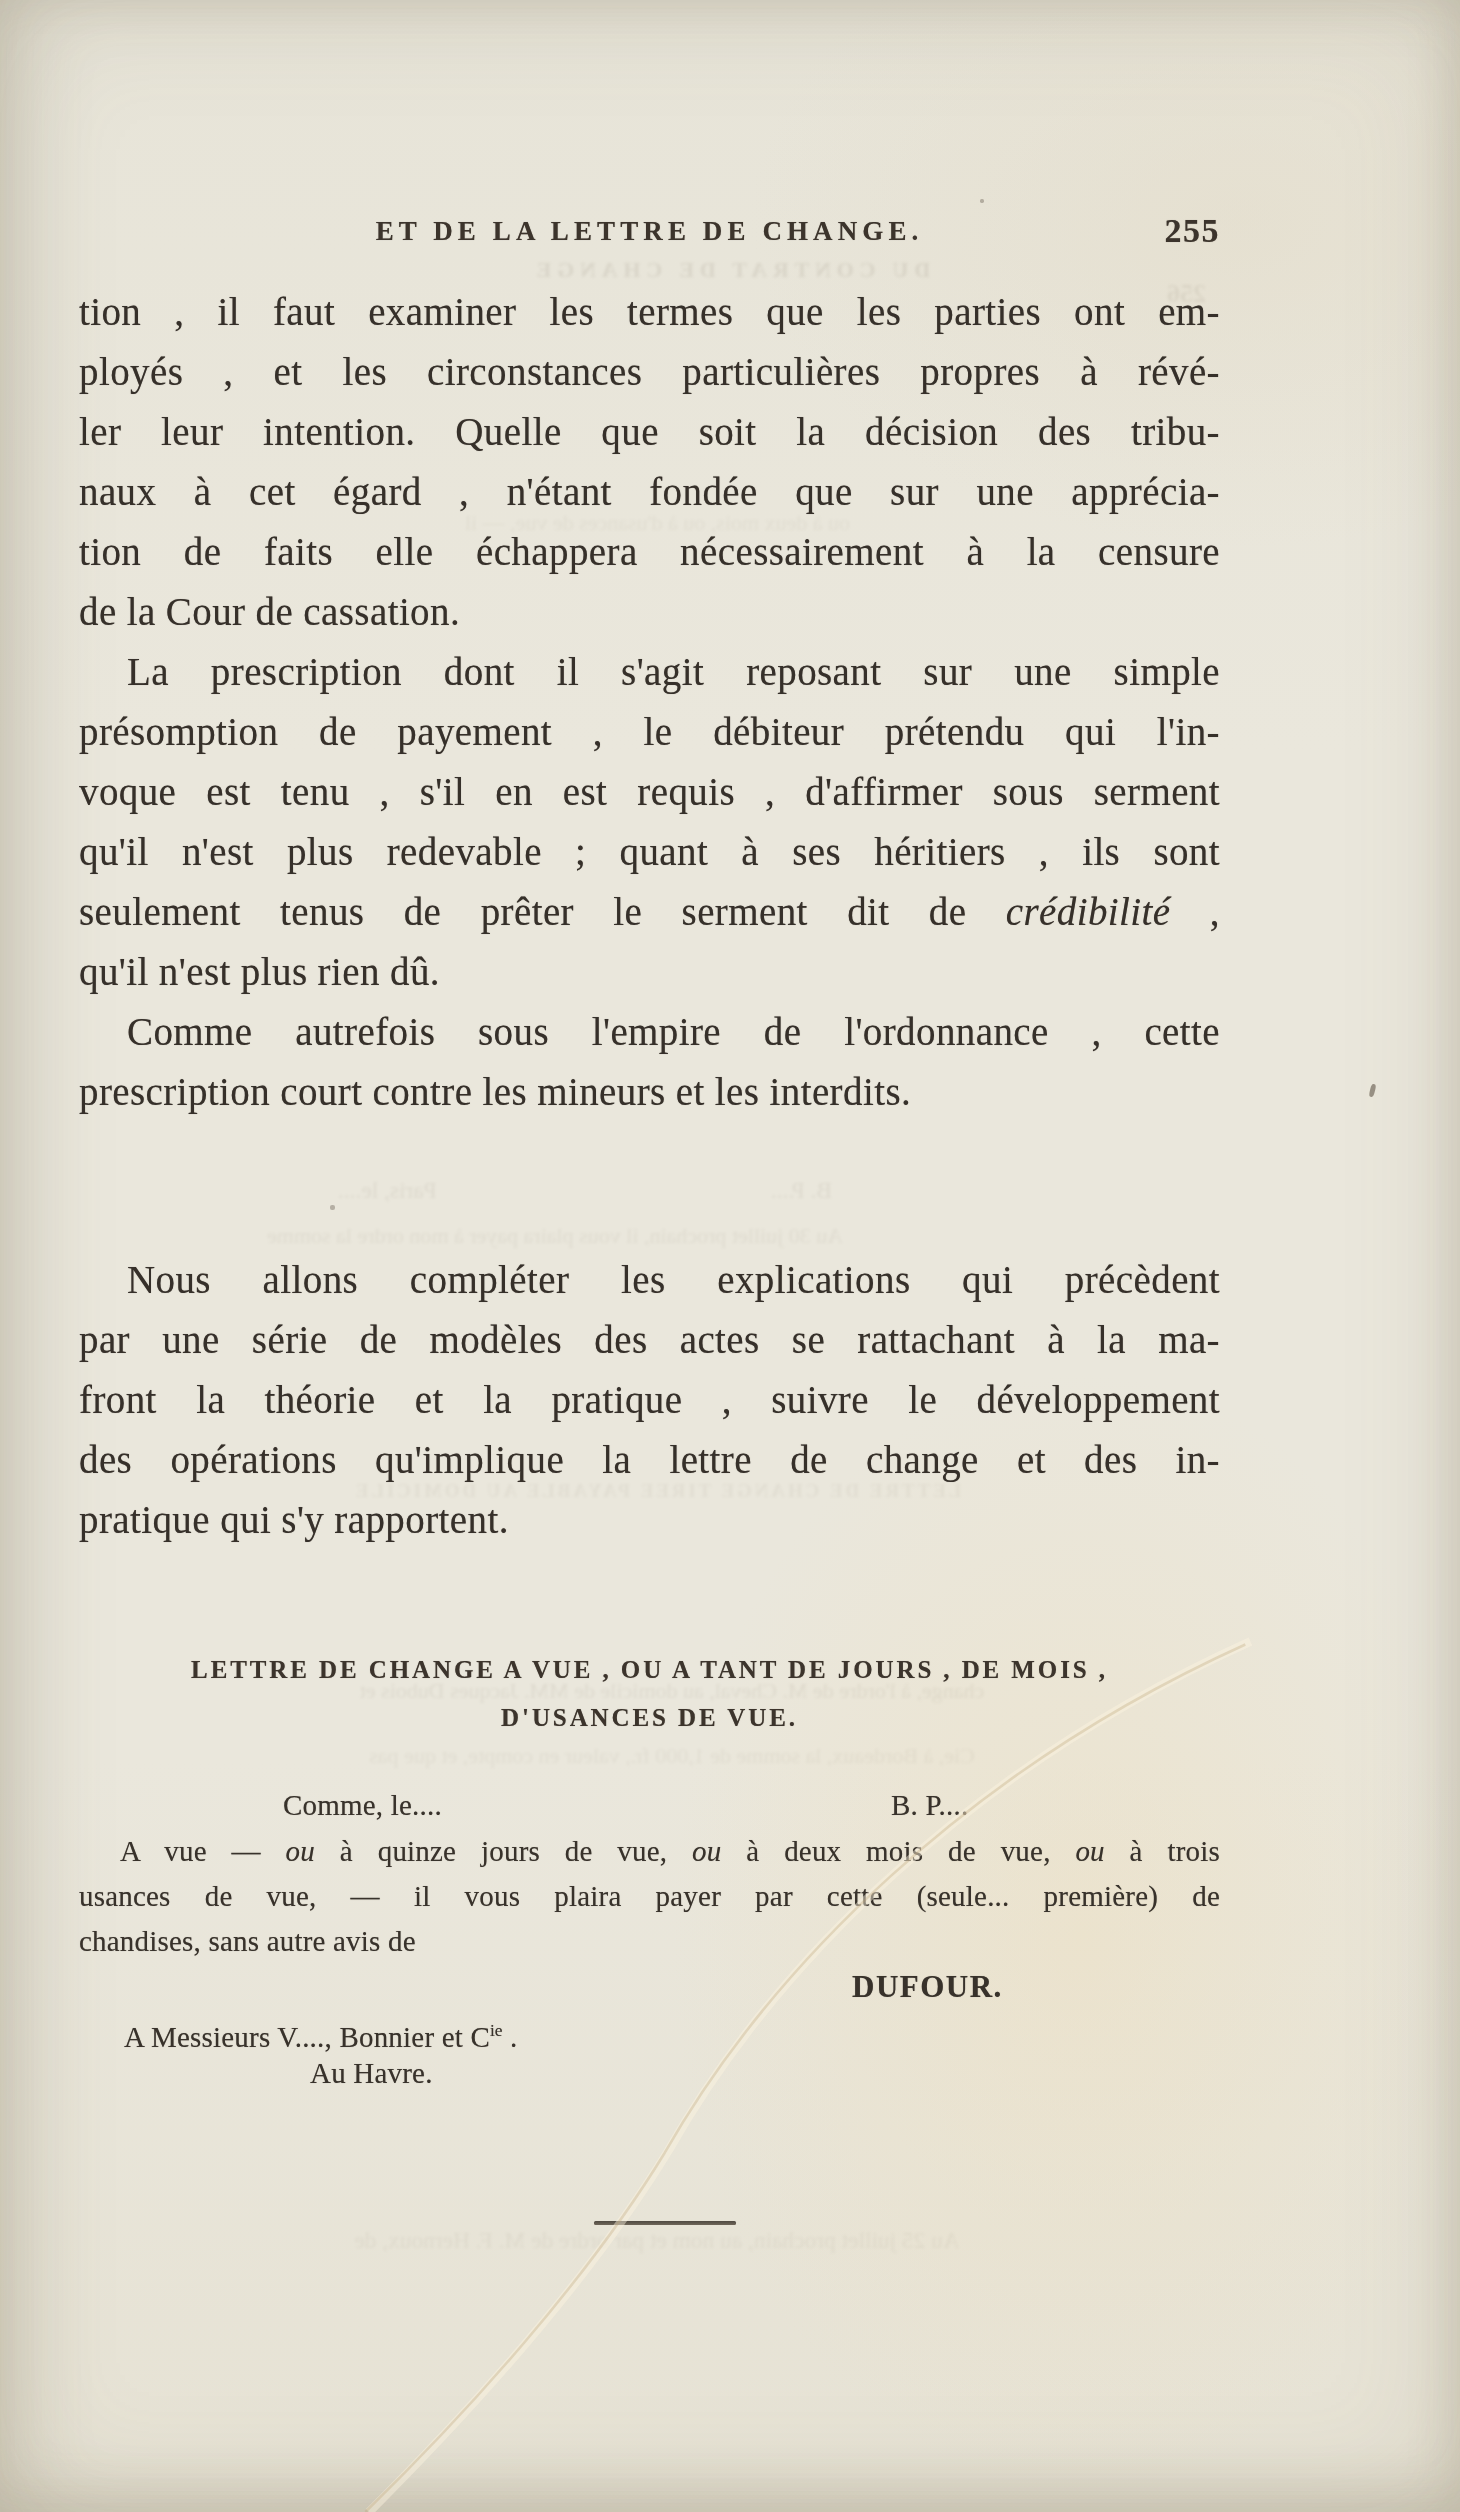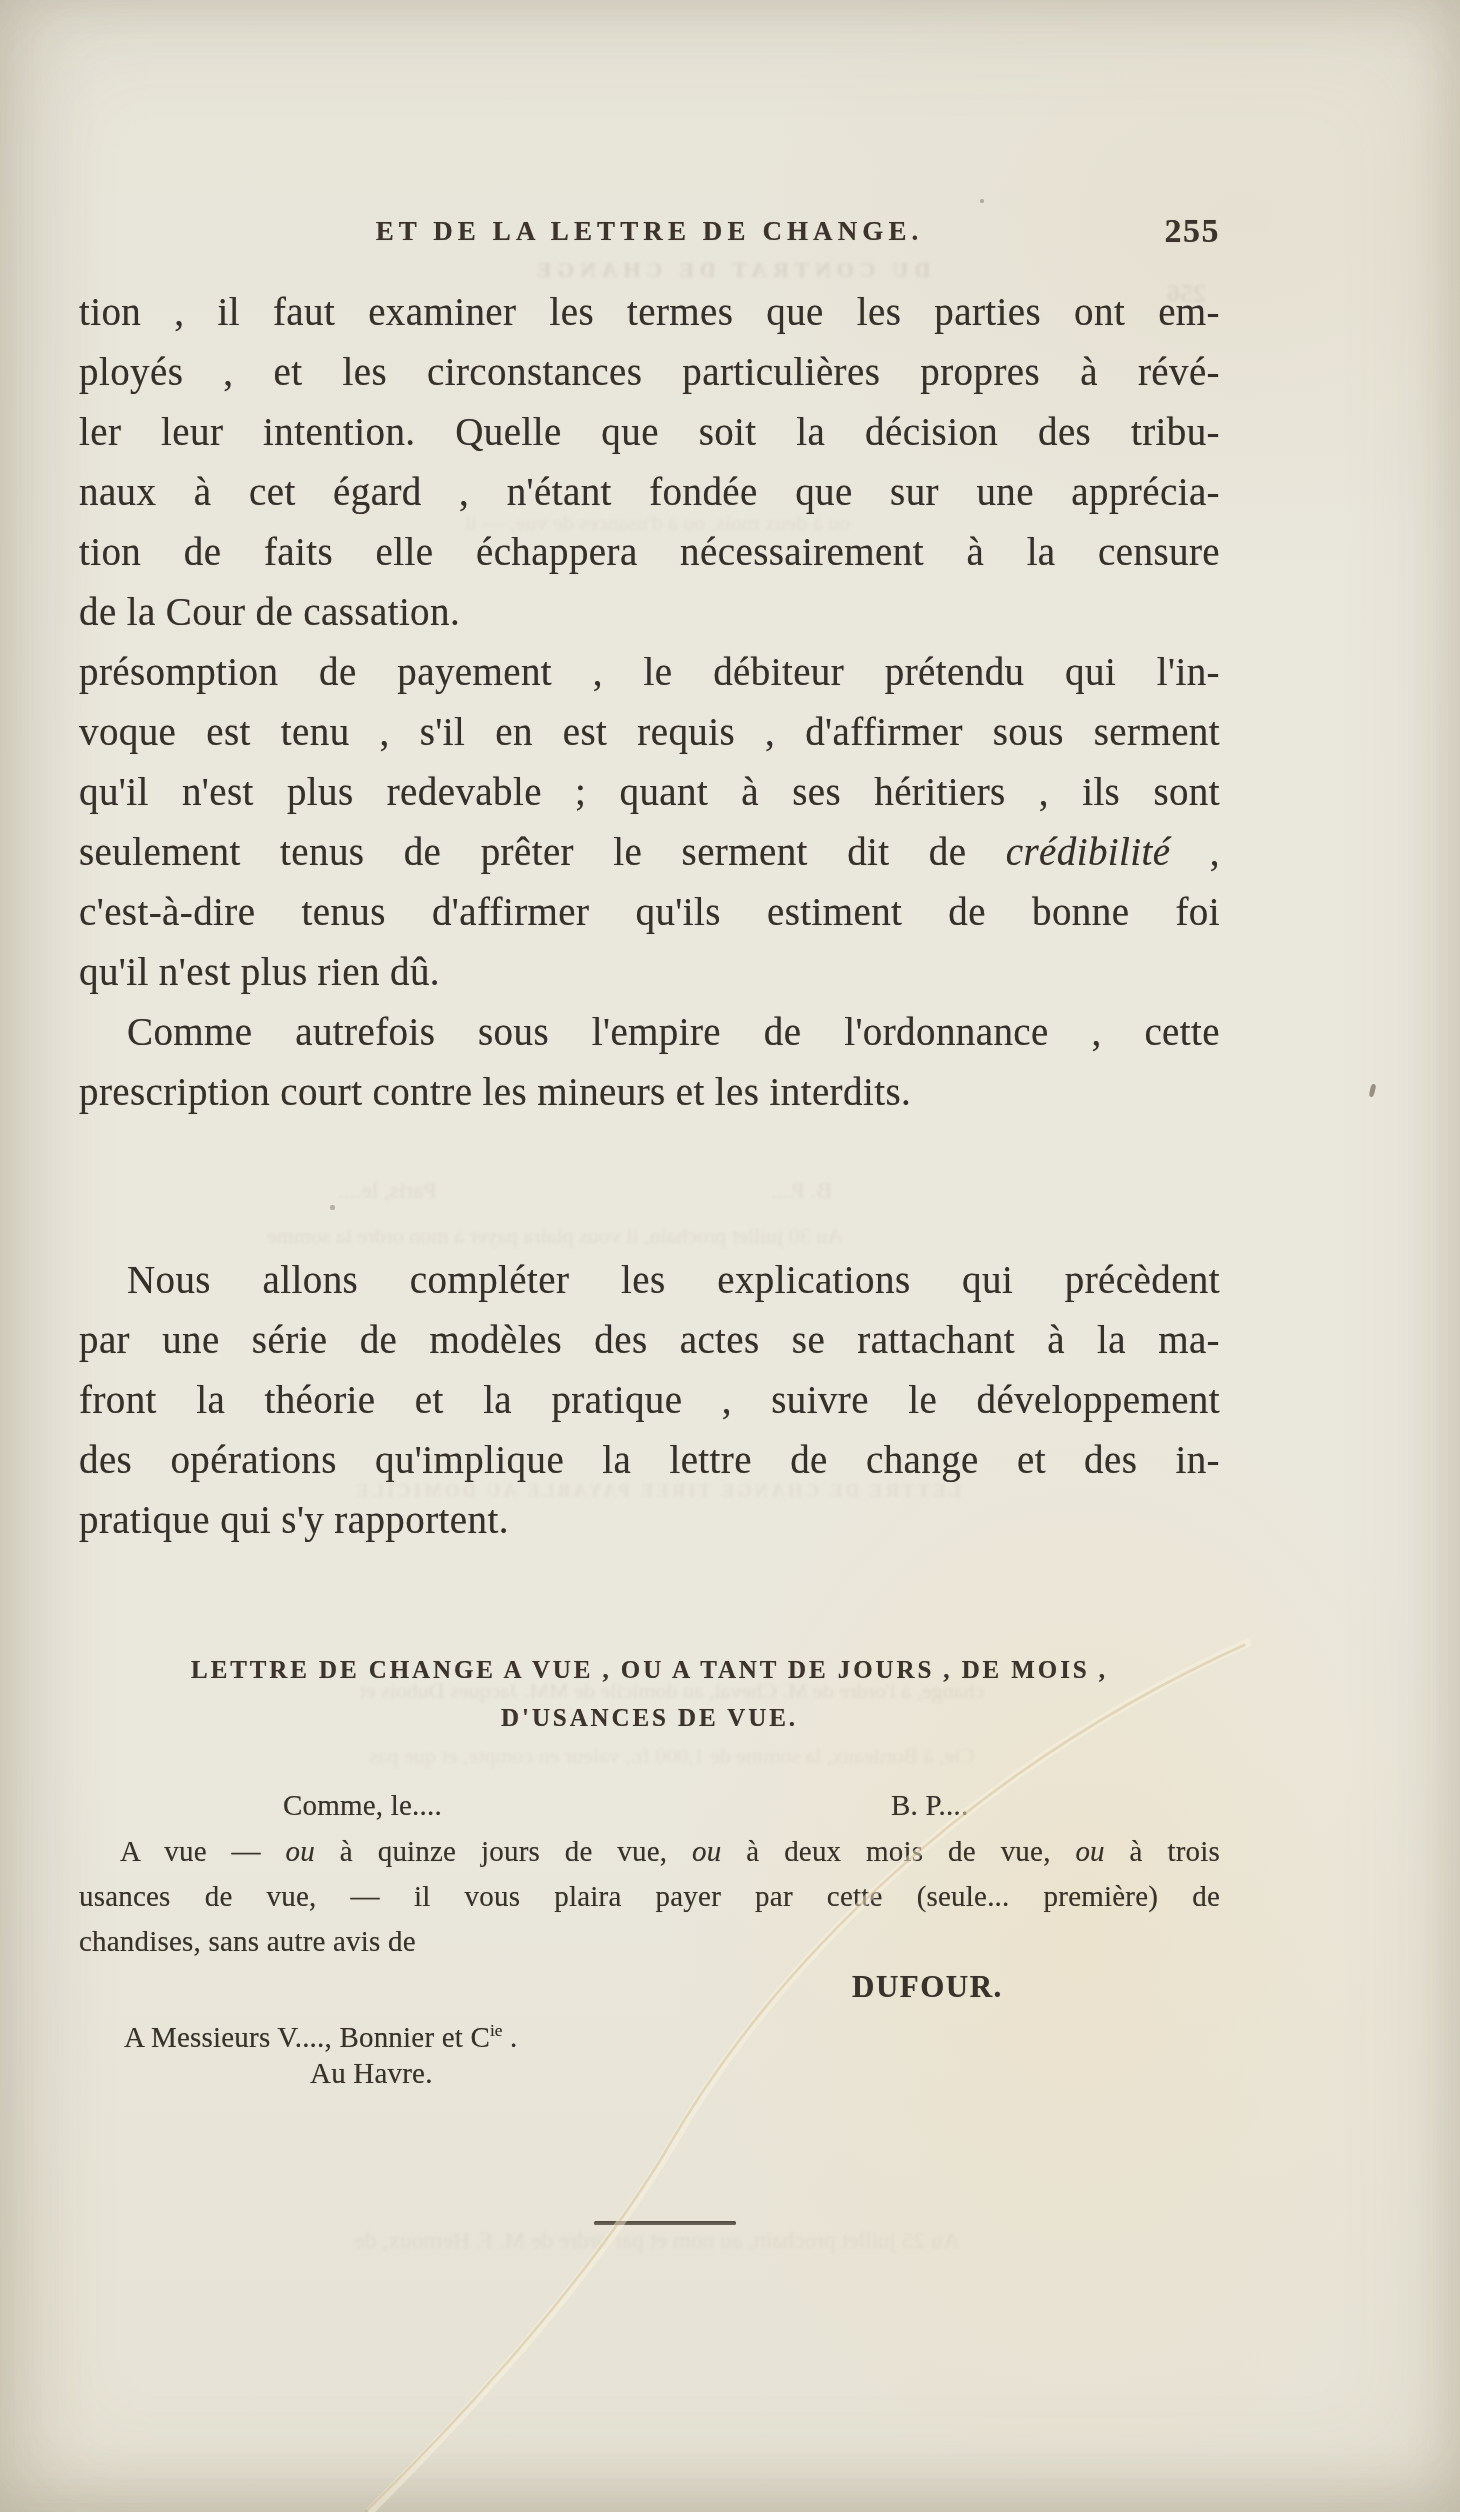--- a/index.html
+++ b/index.html
@@ -97,27 +97,27 @@
   </div>
 
   <div class="col bodytext block1" style="position:absolute;">
     <div class="line j">tion , il faut examiner les termes que les parties ont em-</div>
     <div class="line j">ployés , et les circonstances particulières propres à révé-</div>
     <div class="line j">ler leur intention. Quelle que soit la décision des tribu-</div>
     <div class="line j">naux à cet égard , n'étant fondée que sur une apprécia-</div>
     <div class="line j">tion de faits elle échappera nécessairement à la censure</div>
     <div class="line">de la Cour de cassation.</div>
 
+    <div class="line j ind">La prescription dont il s'agit reposant sur une simple</div>
     <div class="line j">présomption de payement , le débiteur prétendu qui l'in-</div>
     <div class="line j">voque est tenu , s'il en est requis , d'affirmer sous serment</div>
     <div class="line j">qu'il n'est plus redevable ; quant à ses héritiers , ils sont</div>
     <div class="line j">
       <span>seulement tenus de prêter le serment dit de </span><span class="it">crédibilité</span><span> ,</span>
     </div>
-    <div class="line j">c'est-à-dire tenus d'affirmer qu'ils estiment de bonne foi</div>
     <div class="line">qu'il n'est plus rien dû.</div>
 
     <div class="line j ind">Comme autrefois sous l'empire de l'ordonnance , cette</div>
     <div class="line">prescription court contre les mineurs et les interdits.</div>
   </div>
 
   <div class="col bodytext block2" style="position:absolute;">
     <div class="line j ind">Nous allons compléter les explications qui précèdent</div>
     <div class="line j">par une série de modèles des actes se rattachant à la ma-</div>
     <div class="line j">front la théorie et la pratique , suivre le développement</div>

